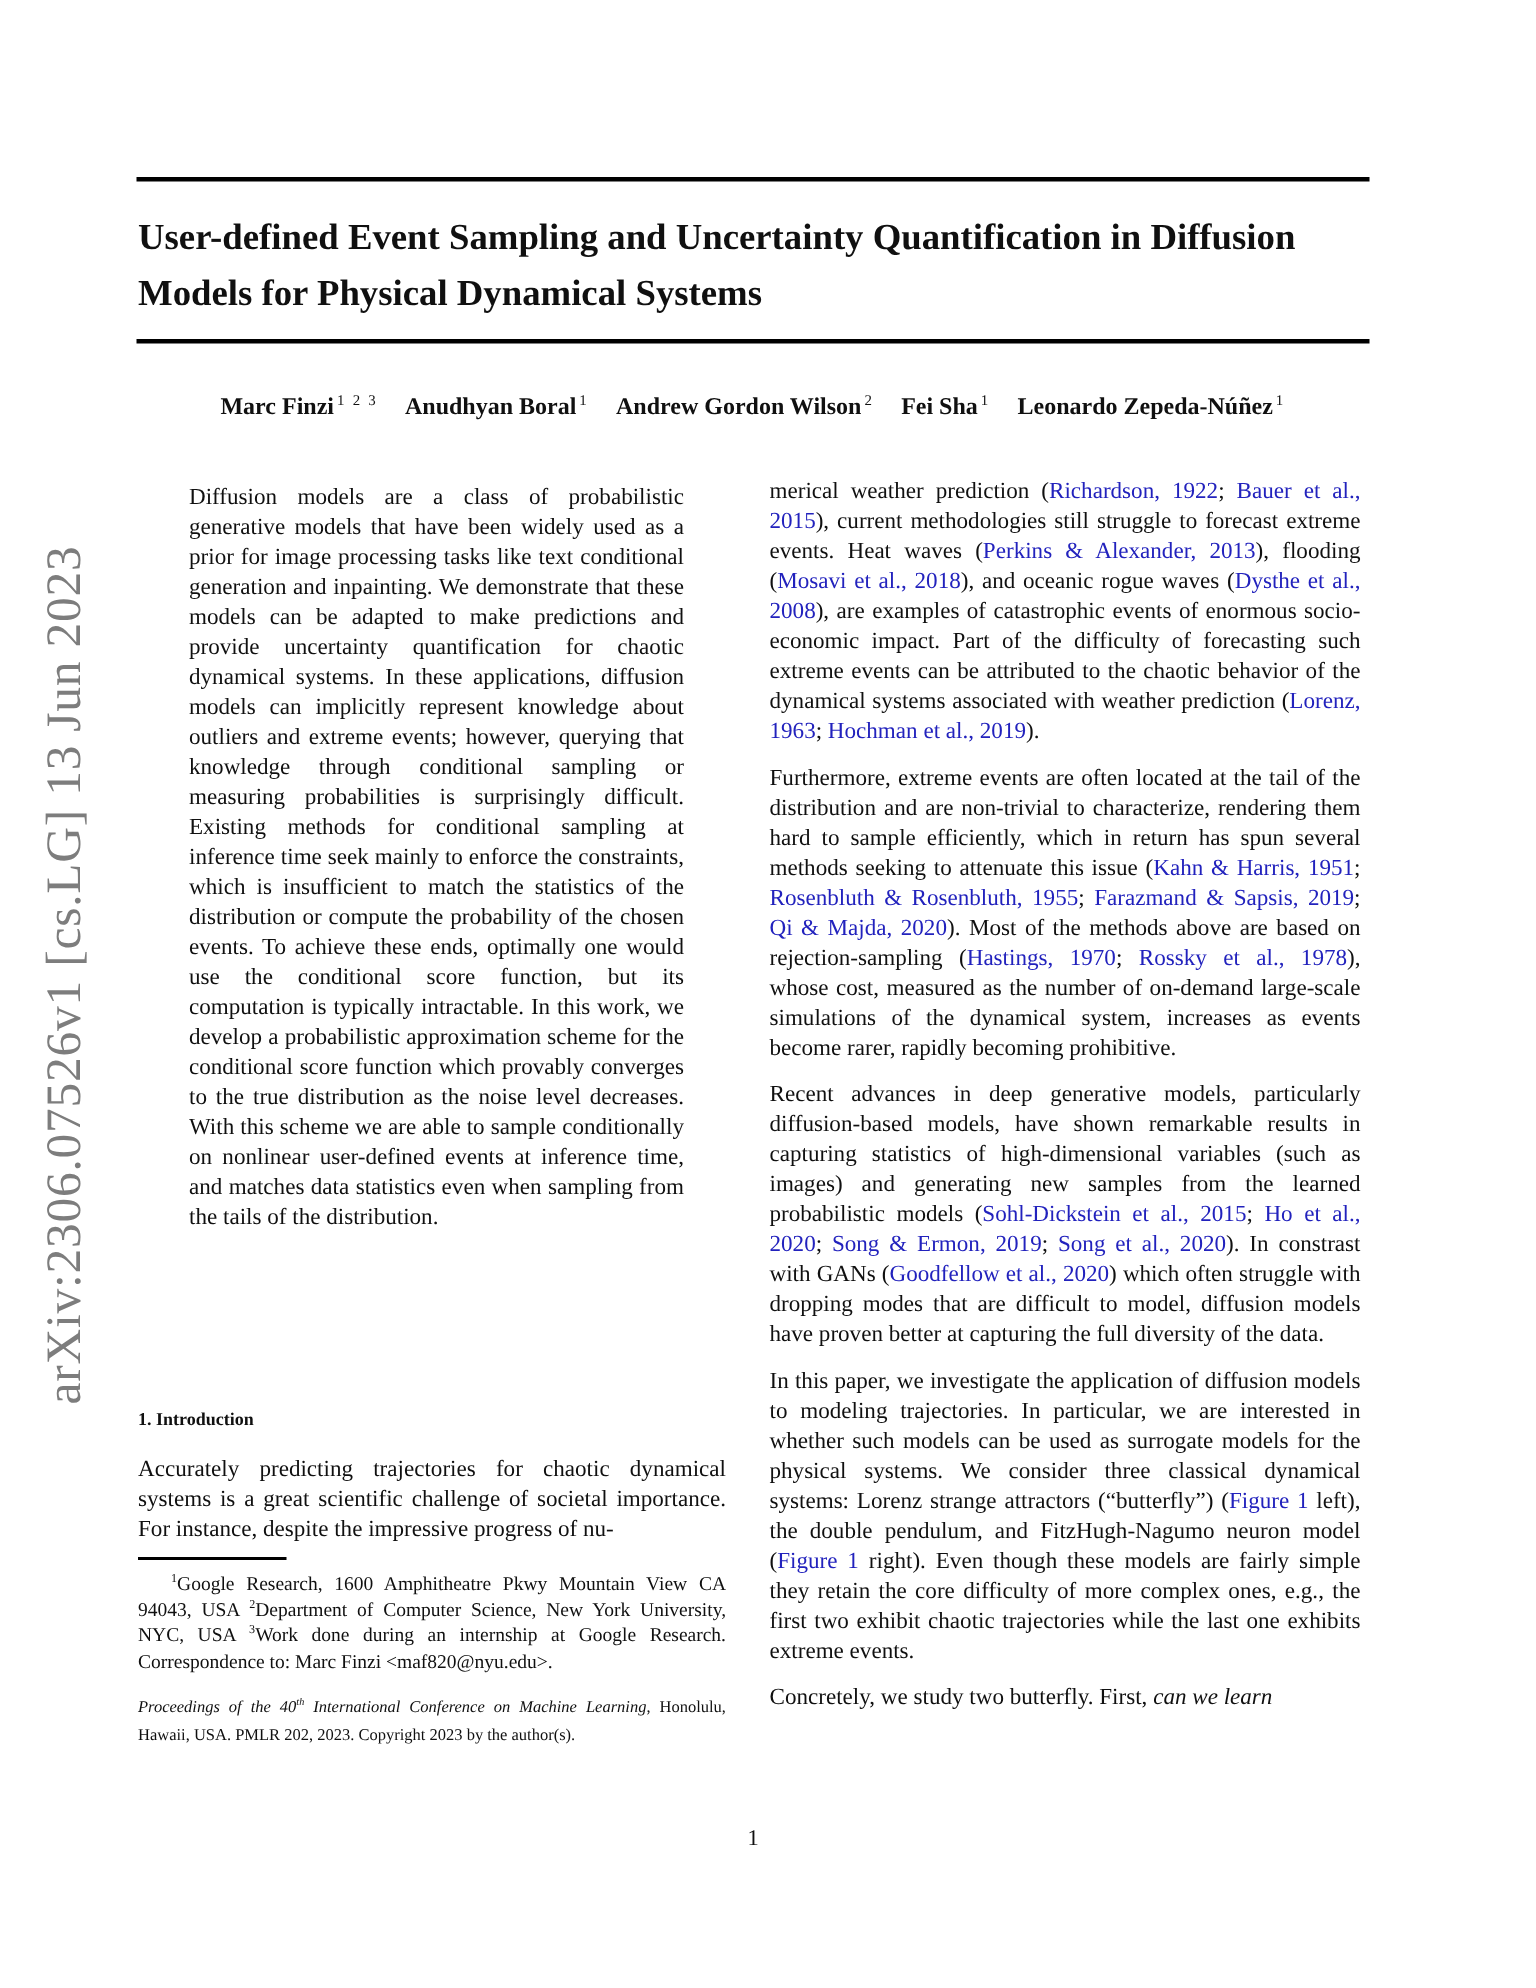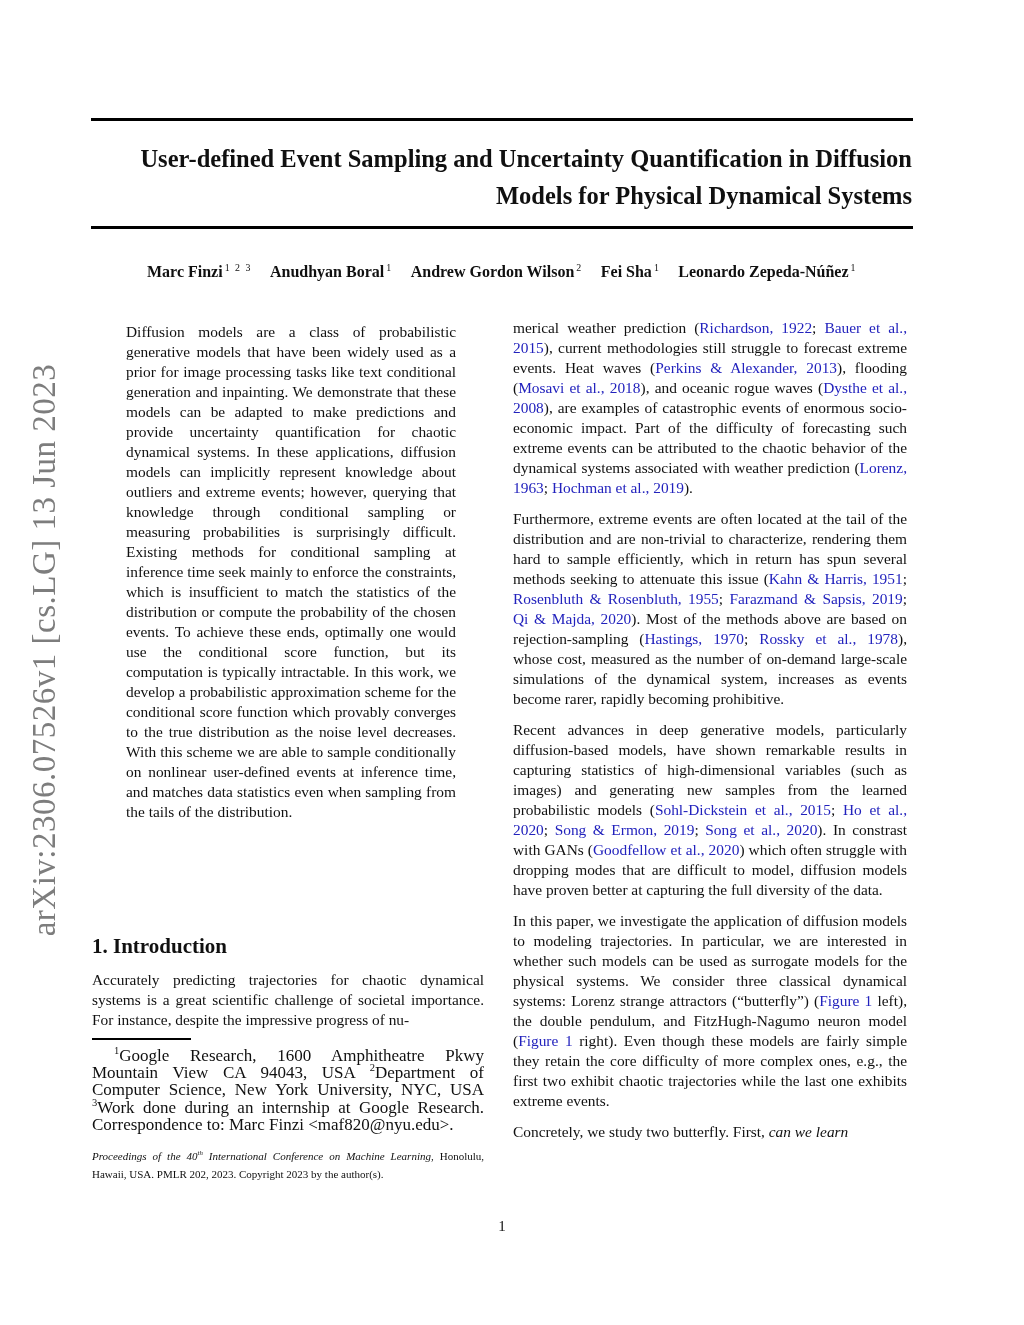--- a/index.html
+++ b/index.html
@@ -8,50 +8,50 @@
 
   .watermark{position:absolute;top:650px;left:44px;
              transform:translate(-50%,-50%) rotate(-90deg);
              white-space:nowrap;font-size:33px;letter-spacing:0.5px;
              color:var(--wm,#7d7d7d);}
 
   .rule{position:absolute;left:91px;width:822px;background:#000;}
   .rule-top{top:118px;height:3px;}
   .rule-mid{top:226px;height:2.5px;}
 
-  .title{position:absolute;left:92px;top:140px;width:820px;text-align:right;
+  .title{position:absolute;left:92px;top:140px;width:820px;text-align:left;
          font-weight:bold;font-size:24.5px;line-height:37px;}
 
   .authors{position:absolute;left:92px;top:263px;width:820px;text-align:center;
            font-weight:bold;font-size:16px;}
   .author{margin:0 9px;white-space:nowrap;}
   .sup{vertical-align:super;font-size:0.62em;line-height:0;}
   .asup{margin-left:2px;letter-spacing:1.5px;font-weight:normal;}
 
   .col{position:absolute;font-size:15.4px;line-height:20px;text-align:justify;}
   .col-left{left:92px;top:322px;width:392px;}
   .col-right{left:513px;top:318px;width:394px;}
 
   .abs-head{text-align:center;font-weight:bold;font-size:18.5px;margin:0 0 13px 0;}
   .abs-body{padding-left:34px;padding-right:28px;}
 
   .intro-block{position:absolute;left:92px;top:936px;width:392px;
                font-size:15.4px;line-height:20px;text-align:justify;}
-  .sec-head{font-weight:bold;font-size:21px;margin:0 0 14px 0;text-align:left;}
+  .sec-head{font-weight:bold;font-size:12px;margin:0 0 14px 0;text-align:left;}
 
   p.body{margin:0 0 11px 0;}
   p.body:last-child{margin-bottom:0;}
 
   .cite{color:var(--cite,#2222bd);}
   .it{font-style:italic;}
   .sup.it{font-style:italic;}
 
   .footblock{position:absolute;left:92px;top:1038px;width:392px;}
   .footrule{width:99px;height:1.5px;background:#000;margin:0 0 7px 0;}
-  .footnote{font-size:17px;line-height:17.4px;text-align:justify;margin:0;text-indent:22px;}
+  .footnote{font-size:13px;line-height:17.4px;text-align:justify;margin:0;text-indent:22px;}
   .proceedings{margin-top:13px;text-indent:0;font-size:11px;line-height:18.6px;}
 
   .pageno{position:absolute;left:92px;top:1218px;width:820px;text-align:center;font-size:15px;}
 </style>
 </head>
 <body>
 
 <div class="page">
 
   <div class="watermark">arXiv:2306.07526v1  [cs.LG]  13 Jun 2023</div>

